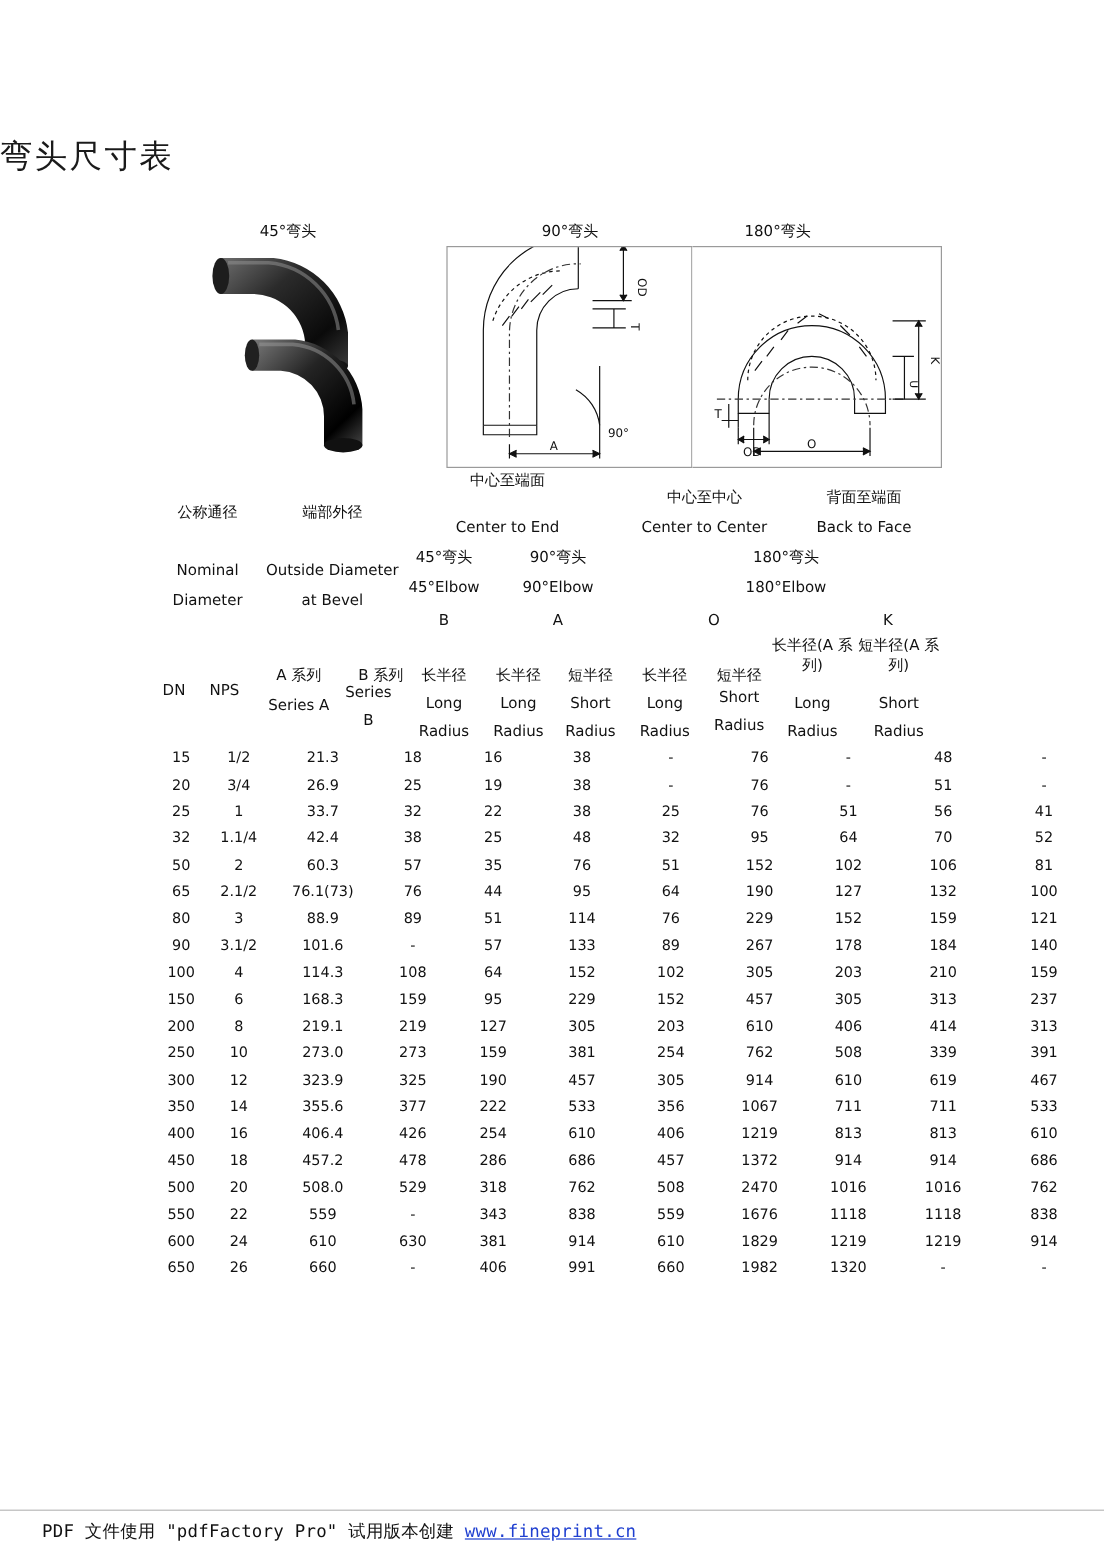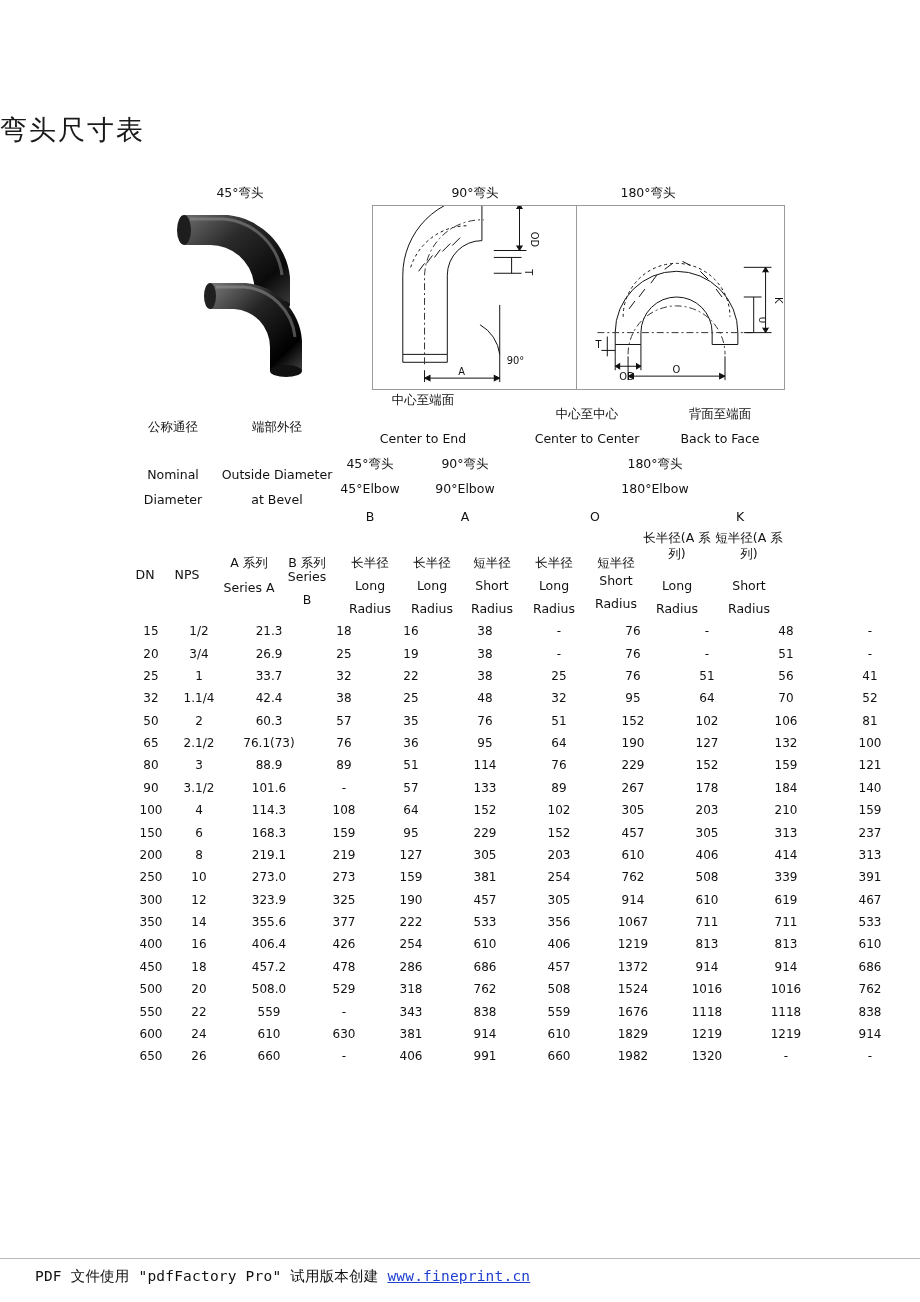--- a/index.html
+++ b/index.html
@@ -306,21 +306,21 @@
   <div class="hdr" style="left:425px; top:508px; width:80px;">A</div>
   <div class="hdr" style="left:555px; top:508px; width:80px;">O</div>
   <div class="hdr" style="left:700px; top:508px; width:80px;">K</div>
 
   <div class="hdr" style="left:128px; top:566px; width:34px;">DN</div>
   <div class="hdr" style="left:166px; top:566px; width:42px;">NPS</div>
 
   <div class="hdr" style="left:206px; top:554px; width:86px;">A 系列</div>
   <div class="hdr" style="left:206px; top:579px; width:86px;">Series A</div>
 
-  <div class="hdr" style="left:278px; top:554px; width:58px;">B 系列</div>
+  <div class="hdr" style="left:278px; top:554px; width:58px;text-align:right;">B 系列</div>
   <div class="hdr" style="left:278px; top:568px; width:58px;">Series</div>
   <div class="hdr" style="left:278px; top:591px; width:58px;">B</div>
 
   <div class="hdr" style="left:338px; top:554px; width:64px;">长半径</div>
   <div class="hdr" style="left:338px; top:577px; width:64px;">Long</div>
   <div class="hdr" style="left:338px; top:600px; width:64px;">Radius</div>
 
   <div class="hdr" style="left:400px; top:554px; width:64px;">长半径</div>
   <div class="hdr" style="left:400px; top:577px; width:64px;">Long</div>
   <div class="hdr" style="left:400px; top:600px; width:64px;">Radius</div>
@@ -410,21 +410,21 @@
           <td class="c-o1">152</td>
           <td class="c-o2">102</td>
           <td class="c-k1">106</td>
           <td class="c-k2">81</td>
         </tr>
         <tr>
           <td class="c-dn">65</td>
           <td class="c-nps">2.1/2</td>
           <td class="c-a">76.1(73)</td>
           <td class="c-b">76</td>
-          <td class="c-e1">36</td>
+          <td class="c-e1">44</td>
           <td class="c-e2">95</td>
           <td class="c-e3">64</td>
           <td class="c-o1">190</td>
           <td class="c-o2">127</td>
           <td class="c-k1">132</td>
           <td class="c-k2">100</td>
         </tr>
         <tr>
           <td class="c-dn">80</td>
           <td class="c-nps">3</td>
@@ -556,21 +556,21 @@
           <td class="c-k2">686</td>
         </tr>
         <tr>
           <td class="c-dn">500</td>
           <td class="c-nps">20</td>
           <td class="c-a">508.0</td>
           <td class="c-b">529</td>
           <td class="c-e1">318</td>
           <td class="c-e2">762</td>
           <td class="c-e3">508</td>
-          <td class="c-o1">1524</td>
+          <td class="c-o1">2470</td>
           <td class="c-o2">1016</td>
           <td class="c-k1">1016</td>
           <td class="c-k2">762</td>
         </tr>
         <tr>
           <td class="c-dn">550</td>
           <td class="c-nps">22</td>
           <td class="c-a">559</td>
           <td class="c-b">-</td>
           <td class="c-e1">343</td>

